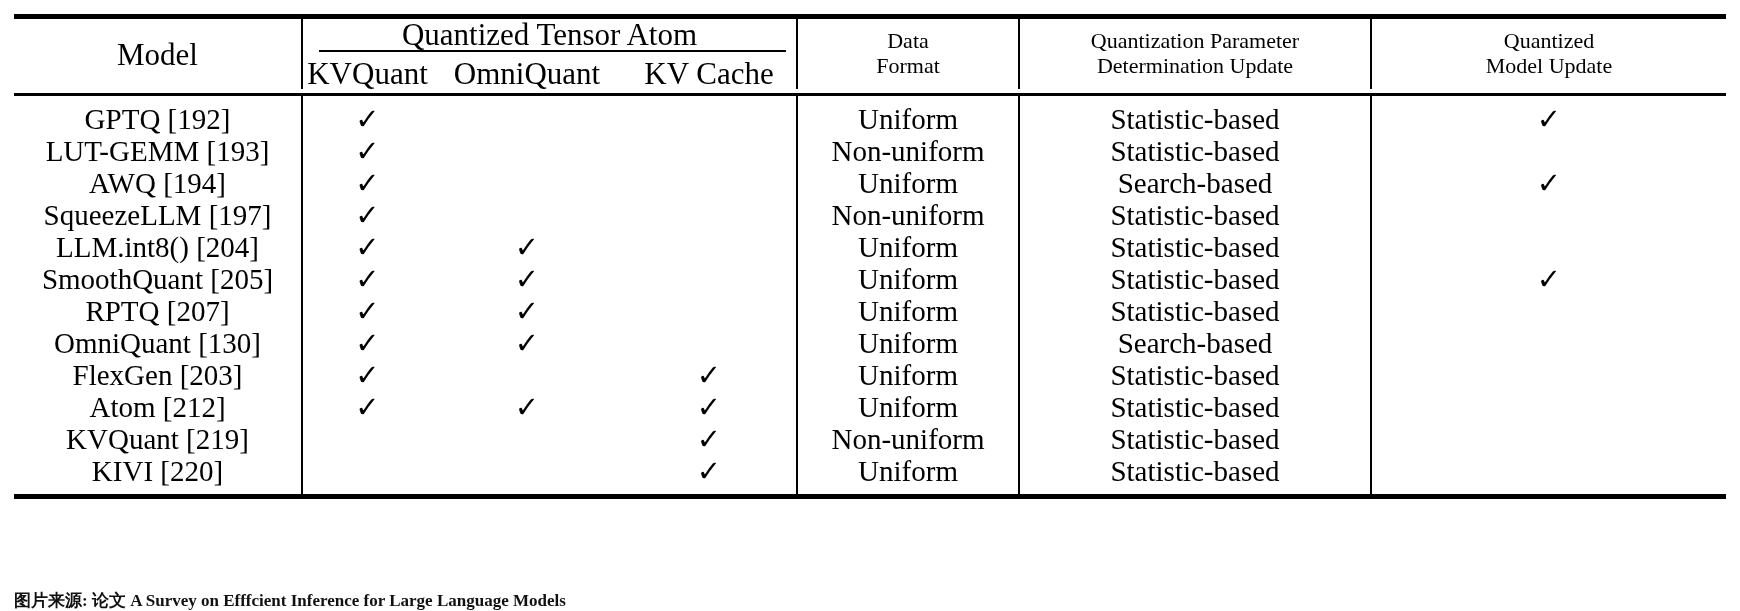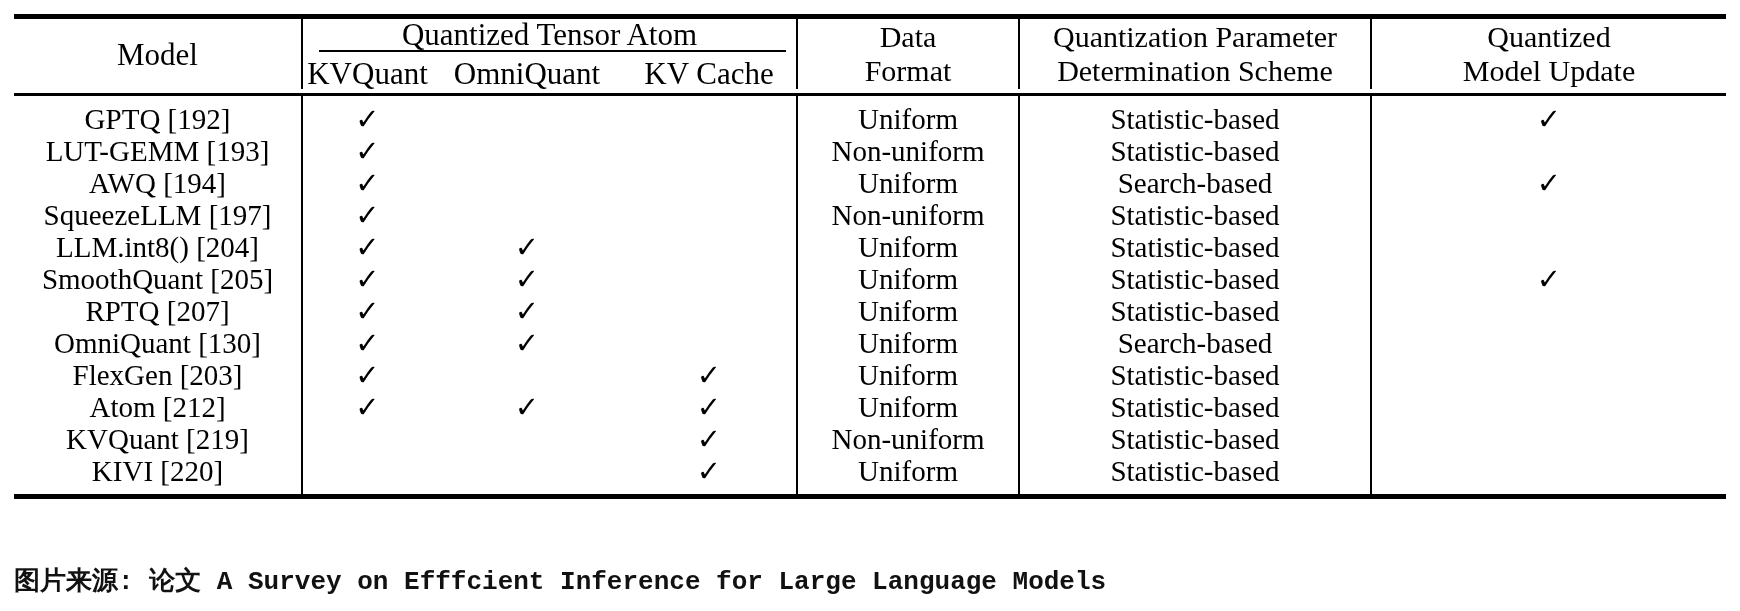--- a/index.html
+++ b/index.html
@@ -80,21 +80,21 @@
   
   .hdr-group {
     font-size: 31px;
     padding-bottom: 2px !important;
   }
   .hdr-sub {
     font-size: 31px;
     padding-top: 4px !important;
   }
   .hdr-2line {
-    font-size: 30px;
+    font-size: 22px;
     line-height: 1.13;
   }
   .hdr-model {
     font-size: 31px;
   }
 
   
   tr.drow td {
     height: 32px;
     font-size: 29px;
@@ -106,24 +106,24 @@
     font-family: "DejaVu Sans", sans-serif;
   }
 
   
   .pad-row td { height: 7px; }
 
   
   .caption {
     position: absolute;
     left: 14px;
-    top: 563px;
-    font-family: Liberation Mono, monospace;
+    top: 589px;
+    font-family: Liberation Serif, serif;
     font-weight: bold;
-    font-size: 26px;
+    font-size: 17px;
     letter-spacing: 0px;
     color: #111111;
     white-space: nowrap;
   }
 </style>
 </head>
 <body>
 
 <div id="page">
 
@@ -149,21 +149,21 @@
           <td colspan="3" class="hdr-group vbar-l">
             <div>Quantized Tensor Atom</div>
             <div class="subrule"></div>
           </td>
           <td rowspan="2" class="hdr-2line vbar-l">
             <div>Data</div>
             <div>Format</div>
           </td>
           <td rowspan="2" class="hdr-2line vbar-l">
             <div>Quantization Parameter</div>
-            <div>Determination Scheme</div>
+            <div>Determination Update</div>
           </td>
           <td rowspan="2" class="hdr-2line vbar-l">
             <div>Quantized</div>
             <div>Model Update</div>
           </td>
         </tr>
 
         <tr>
           <td class="hdr-sub vbar-l">KVQuant</td>
           <td class="hdr-sub">OmniQuant</td>

